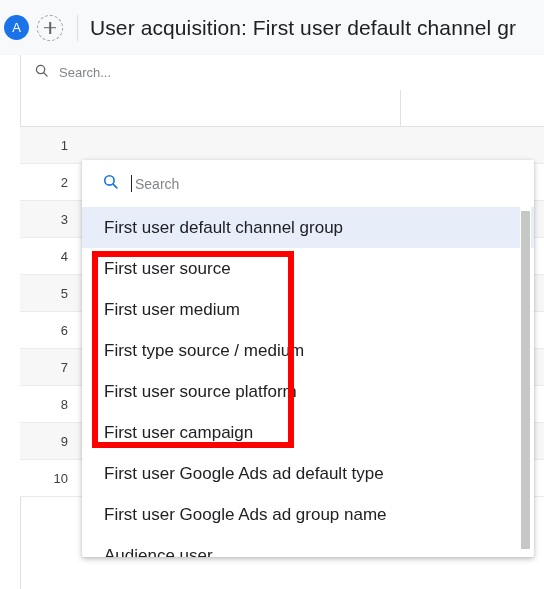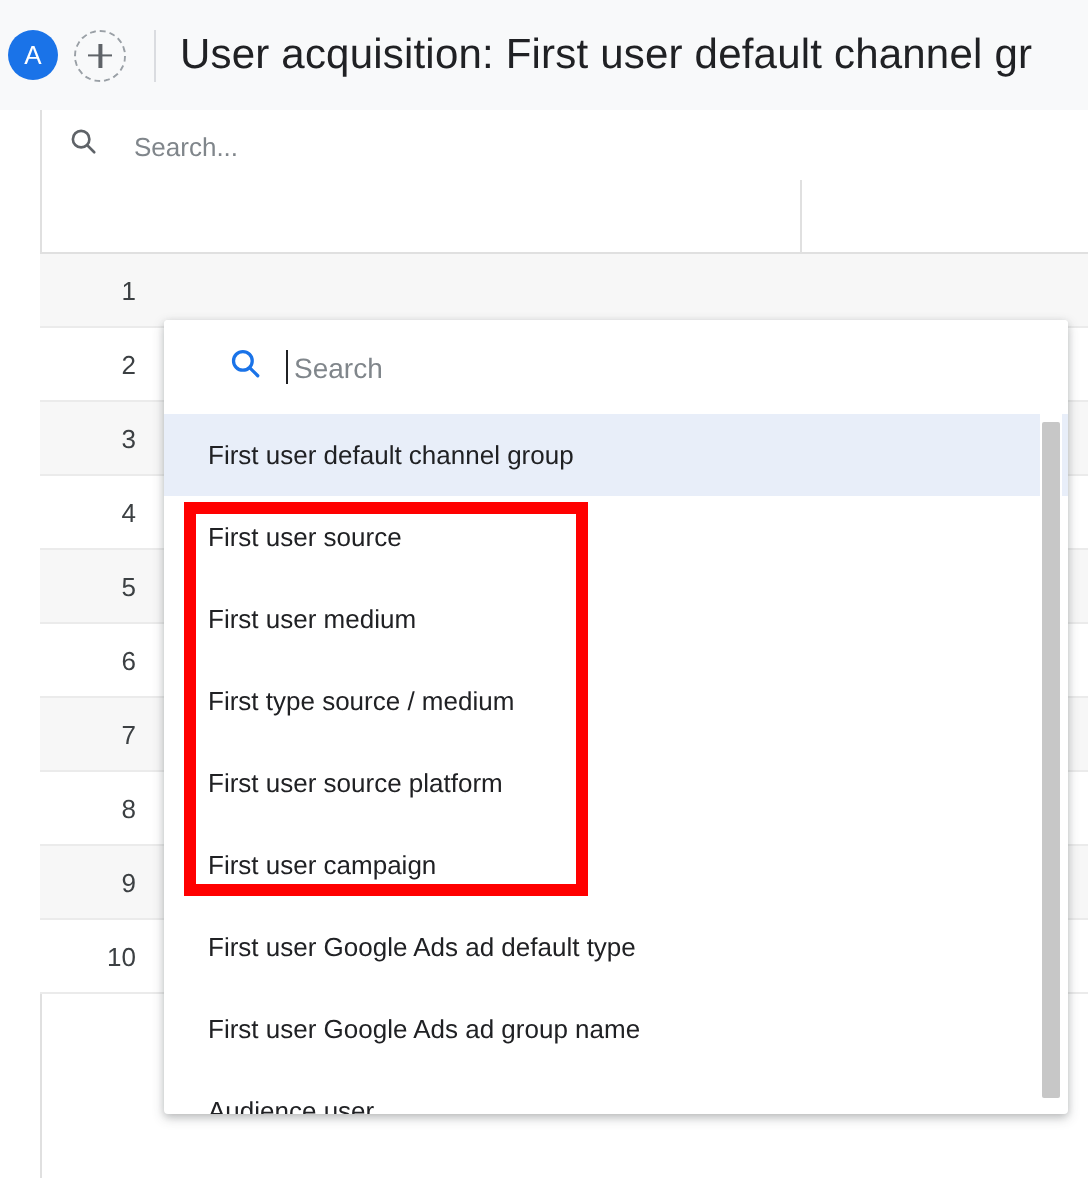--- a/index.html
+++ b/index.html
@@ -99,21 +99,21 @@
     width: 1px; height: 534px;
     background: #e0e0e0;
   }
 
   
   .tbl-search {
     position: absolute;
     left: 34px; top: 8px;
     display: flex;
     align-items: center;
-    gap: 18px;
+    gap: 10px;
   }
   .tbl-search .mag { display: block; }
   .tbl-search-text {
     font-size: 13px;
     color: #80868b;
   }
 
   
   .table {
     position: absolute;
@@ -173,21 +173,21 @@
     border-radius: 2px;
     box-shadow: 0 2px 6px rgba(60,64,67,0.28), 0 1px 3px rgba(60,64,67,0.15);
     overflow: hidden;
     z-index: 20;
   }
 
   .dd-search {
     height: 47px;
     display: flex;
     align-items: center;
-    padding-left: 32px;
+    padding-left: 20px;
     gap: 12px;
     background: #ffffff;
   }
   .dd-caret {
     display: inline-block;
     width: 1px;
     height: 17px;
     background: #202124;
     margin-right: -9px;
   }
@@ -200,21 +200,21 @@
     position: relative;
     height: 350px;
     overflow: hidden;
   }
 
   .dd-item {
     height: 41px;
     display: flex;
     align-items: center;
     padding-left: 22px;
-    font-size: 13px;
+    font-size: 17px;
     color: #202124;
     white-space: nowrap;
   }
   .dd-item.selected { background: #e8eef9; }
 
   
   .dd-scroll-track {
     position: absolute;
     right: 3px; top: 0;
     width: 11px; height: 350px;

